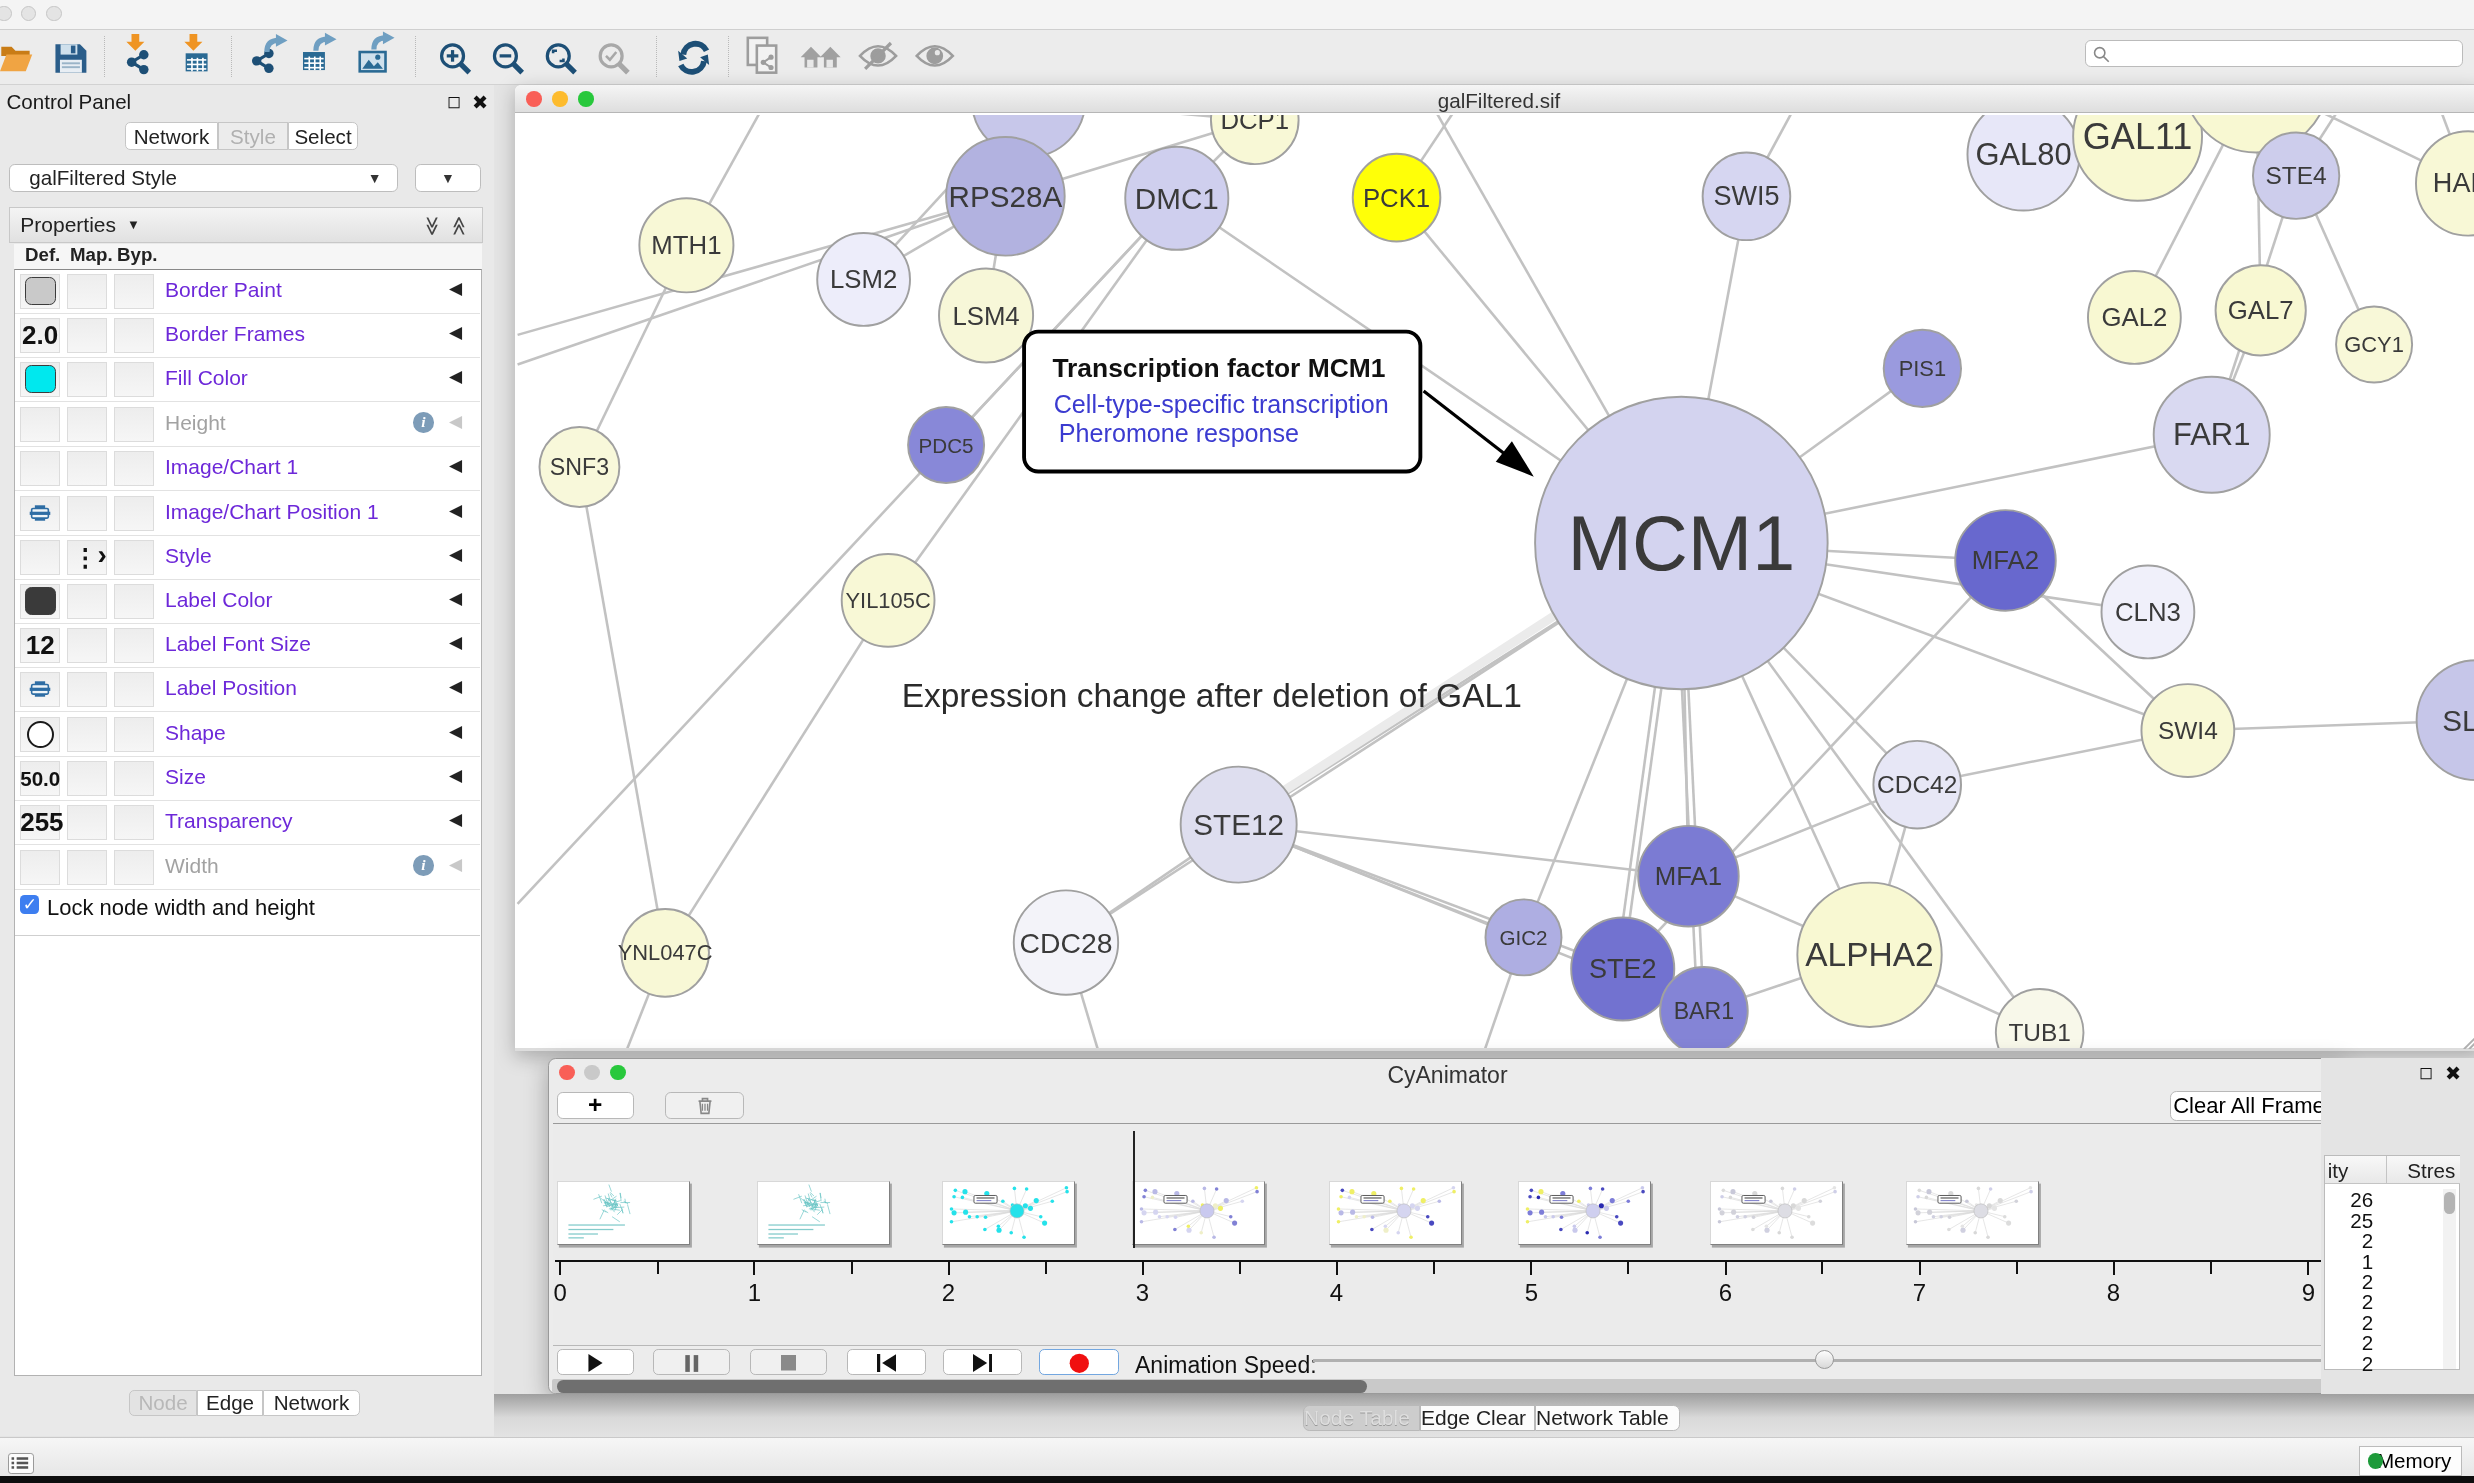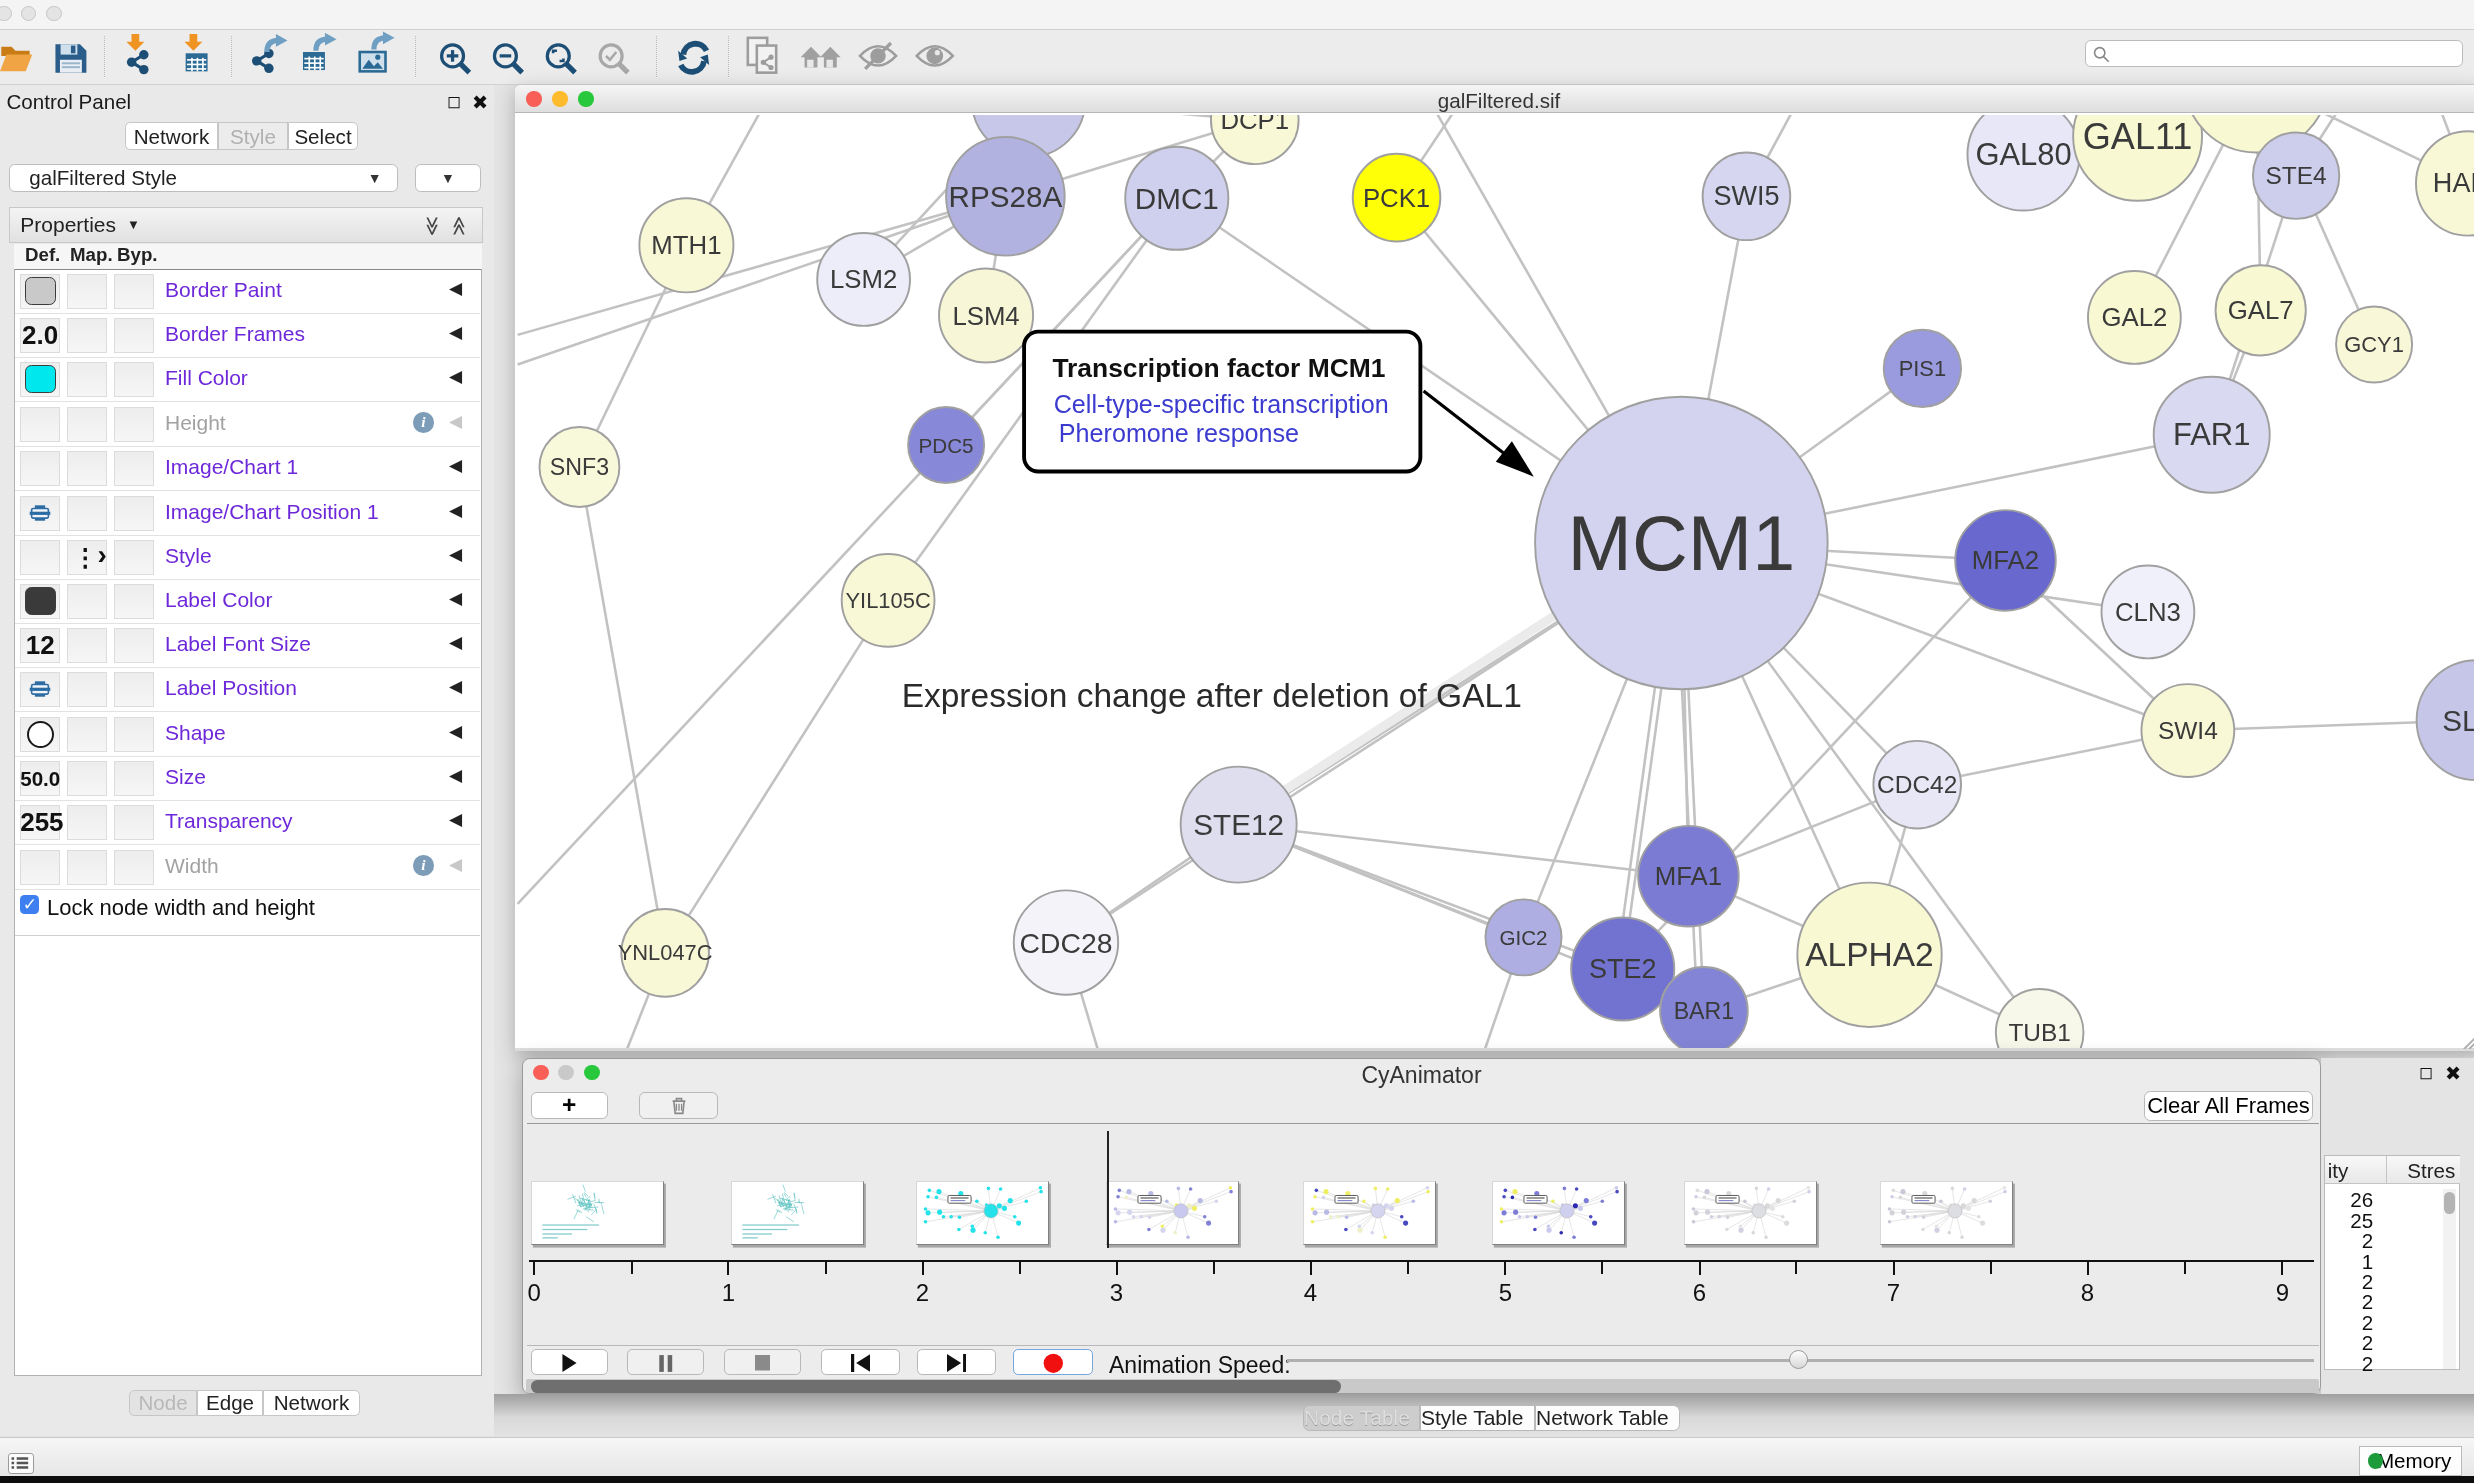--- a/index.html
+++ b/index.html
@@ -73,21 +73,21 @@
   background:linear-gradient(#f5f5f5,#dedede); border-bottom:1.3px solid #b6b6b6;
   border-radius:6.4px 6.4px 0 0; }
 #nettitle .t { position:absolute; width:100%; text-align:center; top:3.9px;
   font-size:20.6px; color:#333; }
 .mtl { position:absolute; top:6.4px; width:15.5px; height:15.5px; border-radius:50%; }
 #netbody { position:absolute; left:0; top:30px; width:1968px; height:934px;
   overflow:hidden; background:#fff; }
 #netfoot { position:absolute; left:0; top:963px; width:1968px; height:2.6px;
   background:#ddd; }
 
-#cyanim { position:absolute; left:522px; top:1058px; width:1799px; height:336px;
+#cyanim { position:absolute; left:548px; top:1058px; width:1799px; height:336px;
   background:#ececec; border:1.3px solid #9a9a9a; border-radius:7.7px;
   box-shadow:0 6.4px 23px rgba(0,0,0,0.3); }
 #cyanim .titl { position:absolute; top:3.2px; width:100%; text-align:center;
   font-size:23px; color:#333; }
 .cybtn { position:absolute; background:#fff; border:1.3px solid #b8b8b8;
   border-radius:5.8px; text-align:center; }
 #timeline { position:absolute; left:3.9px; top:64px; width:1792px; height:223px;
   background:#ebebeb; border-top:1.3px solid #999; border-bottom:1.3px solid #b8b8b8; }
 .thumb { position:absolute; width:133px; height:64px; background:#fff;
   border:1.3px solid #d8d8d8; border-right-color:#808080; border-bottom-color:#808080;
@@ -1229,21 +1229,21 @@
 <div class="trow" style="top:175px">2</div>
 <div class="trow" style="top:196px">2</div>
   </div>
   <div id="tscroll">
       <div id="tscrollthumb"></div>
     </div>
 </div>
 
 <div id="tabstrip">
   <div class="btab" style="left:809px;width:117px;border-radius:6.4px 0 0 6.4px;background:#cdcdcd;color:#dedede;text-shadow:0 0.6px 0 #9a9a9a">Node Table</div>
-  <div class="btab" style="left:926px;width:115px">Style Table</div>
+  <div class="btab" style="left:926px;width:115px">Edge Clear</div>
   <div class="btab" style="left:1041px;width:145px;border-radius:0 6.4px 6.4px 0">Network Table</div>
 </div>
 
 <div id="statusbar">
   <div id="listicon"><svg width="23" height="18" viewBox="0 0 36 28">
         <g fill="#555">
           <rect x="4" y="5" width="4" height="4"></rect>
           <rect x="12" y="5" width="18" height="4"></rect>
           <rect x="4" y="12" width="4" height="4"></rect>
           <rect x="12" y="12" width="18" height="4"></rect>

